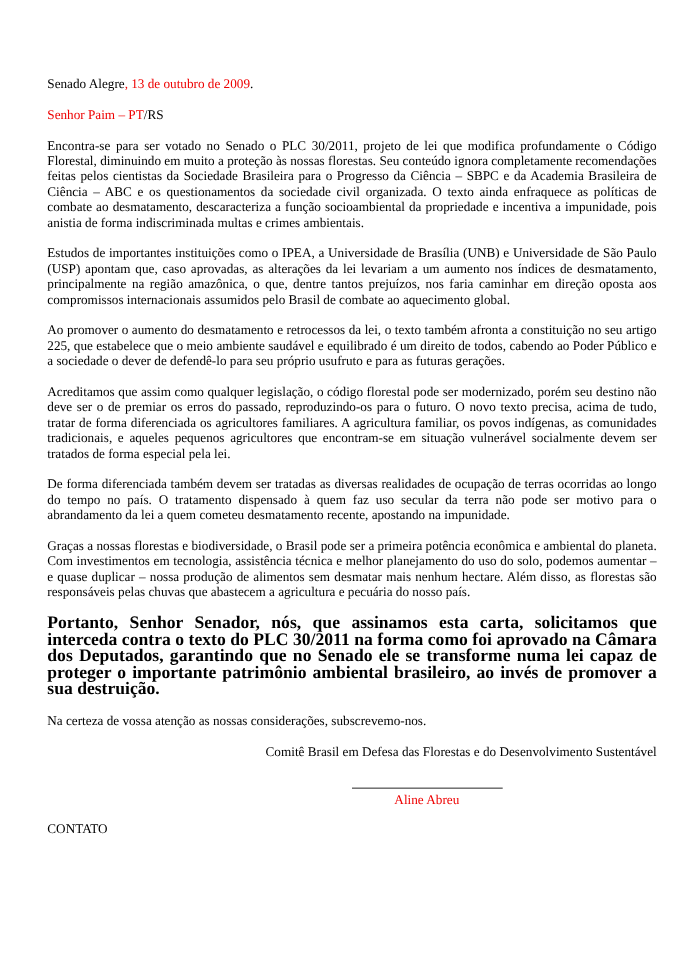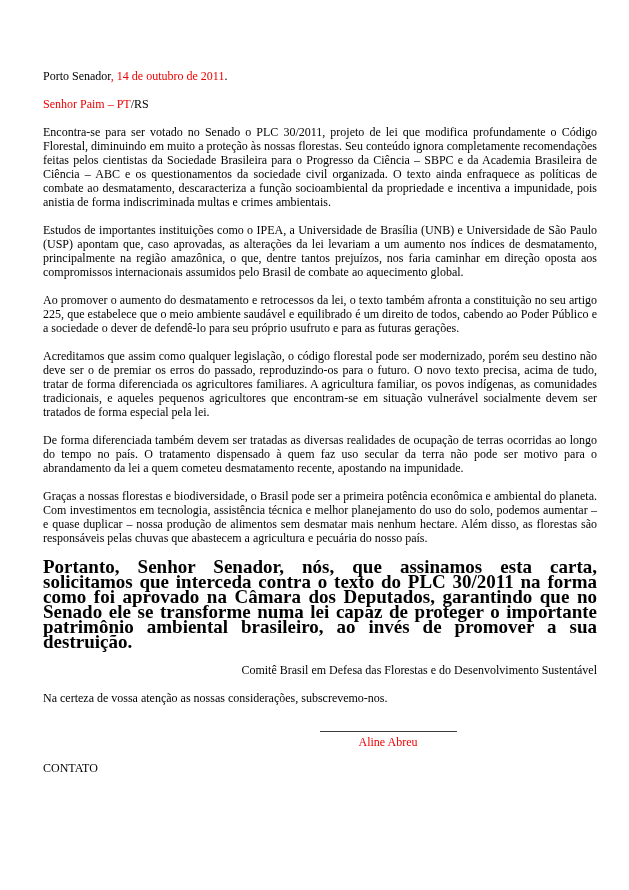--- a/index.html
+++ b/index.html
@@ -18,65 +18,65 @@
     color:var(--text-color);
     font-family:"Liberation Serif","DejaVu Serif",serif;
     font-size:12px;
     line-height:14px;
     overflow:hidden;
   }
   .block{margin:0 0 14px 0;}
   .ln{display:block;}
   .just{text-align:justify;text-justify:inter-word;}
   .red{color:var(--accent-red);}
-  .appeal{font-weight:bold;font-size:19px;line-height:15px;}
+  .appeal{font-weight:bold;font-size:16px;line-height:15px;}
   .committee{text-align:right;margin-top:14px;}
   .sig-block{
     width:340px;
     margin:26px 0 0 175px;
     text-align:center;
   }
   .sig-rule{
     display:block;
     width:137px;
     height:0;
     border-top:1px solid #3a3a3a;
     margin:0 auto 3px auto;
   }
   .contact{}
 </style>
 </head>
 <body>
 
 <div class="page">
 
-  <p class="block"><span>Porto Senador</span><span class="red">, 14 de outubro de 2011</span><span>.</span></p>
+  <p class="block"><span>Senado Alegre</span><span class="red">, 13 de outubro de 2009</span><span>.</span></p>
 
   <div class="block">
     <span class="ln"><span class="red">Senhor Paim – PT</span><span>/RS</span></span>
   </div>
 
 
   <p class="block just">Encontra-se para ser votado no Senado o PLC 30/2011, projeto de lei que modifica profundamente o Código Florestal, diminuindo em muito a proteção às nossas florestas. Seu conteúdo ignora completamente recomendações feitas pelos cientistas da Sociedade Brasileira para o Progresso da Ciência – SBPC e da Academia Brasileira de Ciência – ABC e os questionamentos da sociedade civil organizada. O texto ainda enfraquece as políticas de combate ao desmatamento, descaracteriza a função socioambiental da propriedade e incentiva a impunidade, pois anistia de forma indiscriminada multas e crimes ambientais.</p>
 
   <p class="block just">Estudos de importantes instituições como o IPEA, a Universidade de Brasília (UNB) e Universidade de São Paulo (USP) apontam que, caso aprovadas, as alterações da lei levariam a um aumento nos índices de desmatamento, principalmente na região amazônica, o que, dentre tantos prejuízos, nos faria caminhar em direção oposta aos compromissos internacionais assumidos pelo Brasil de combate ao aquecimento global.</p>
 
   <p class="block just">Ao promover o aumento do desmatamento e retrocessos da lei, o texto também afronta a constituição no seu artigo 225, que estabelece que o meio ambiente saudável e equilibrado é um direito de todos, cabendo ao Poder Público e a sociedade o dever de defendê-lo para seu próprio usufruto e para as futuras gerações.</p>
 
   <p class="block just">Acreditamos que assim como qualquer legislação, o código florestal pode ser modernizado, porém seu destino não deve ser o de premiar os erros do passado, reproduzindo-os para o futuro. O novo texto precisa, acima de tudo, tratar de forma diferenciada os agricultores familiares. A agricultura familiar, os povos indígenas, as comunidades tradicionais, e aqueles pequenos agricultores que encontram-se em situação vulnerável socialmente devem ser tratados de forma especial pela lei.</p>
 
   <p class="block just">De forma diferenciada também devem ser tratadas as diversas realidades de ocupação de terras ocorridas ao longo do tempo no país. O tratamento dispensado à quem faz uso secular da terra não pode ser motivo para o abrandamento da lei a quem cometeu desmatamento recente, apostando na impunidade.</p>
 
   <p class="block just">Graças a nossas florestas e biodiversidade, o Brasil pode ser a primeira potência econômica e ambiental do planeta. Com investimentos em tecnologia, assistência técnica e melhor planejamento do uso do solo, podemos aumentar – e quase duplicar – nossa produção de alimentos sem desmatar mais nenhum hectare. Além disso, as florestas são responsáveis pelas chuvas que abastecem a agricultura e pecuária do nosso país.</p>
 
   <p class="block just appeal">Portanto, Senhor Senador, nós, que assinamos esta carta, solicitamos que interceda contra o texto do PLC 30/2011 na forma como foi aprovado na Câmara dos Deputados, garantindo que no Senado ele se transforme numa lei capaz de proteger o importante patrimônio ambiental brasileiro, ao invés de promover a sua destruição.</p>
 
+  <p class="block">Na certeza de vossa atenção as nossas considerações, subscrevemo-nos.</p>
+
   <p class="block committee">Comitê Brasil em Defesa das Florestas e do Desenvolvimento Sustentável</p>
-
-  <p class="block">Na certeza de vossa atenção as nossas considerações, subscrevemo-nos.</p>
 
   <div class="sig-block">
     <span class="sig-rule"></span>
     <span class="ln red">Aline Abreu</span>
   </div>
 
   <p class="contact">CONTATO</p>
 
 </div>
 

